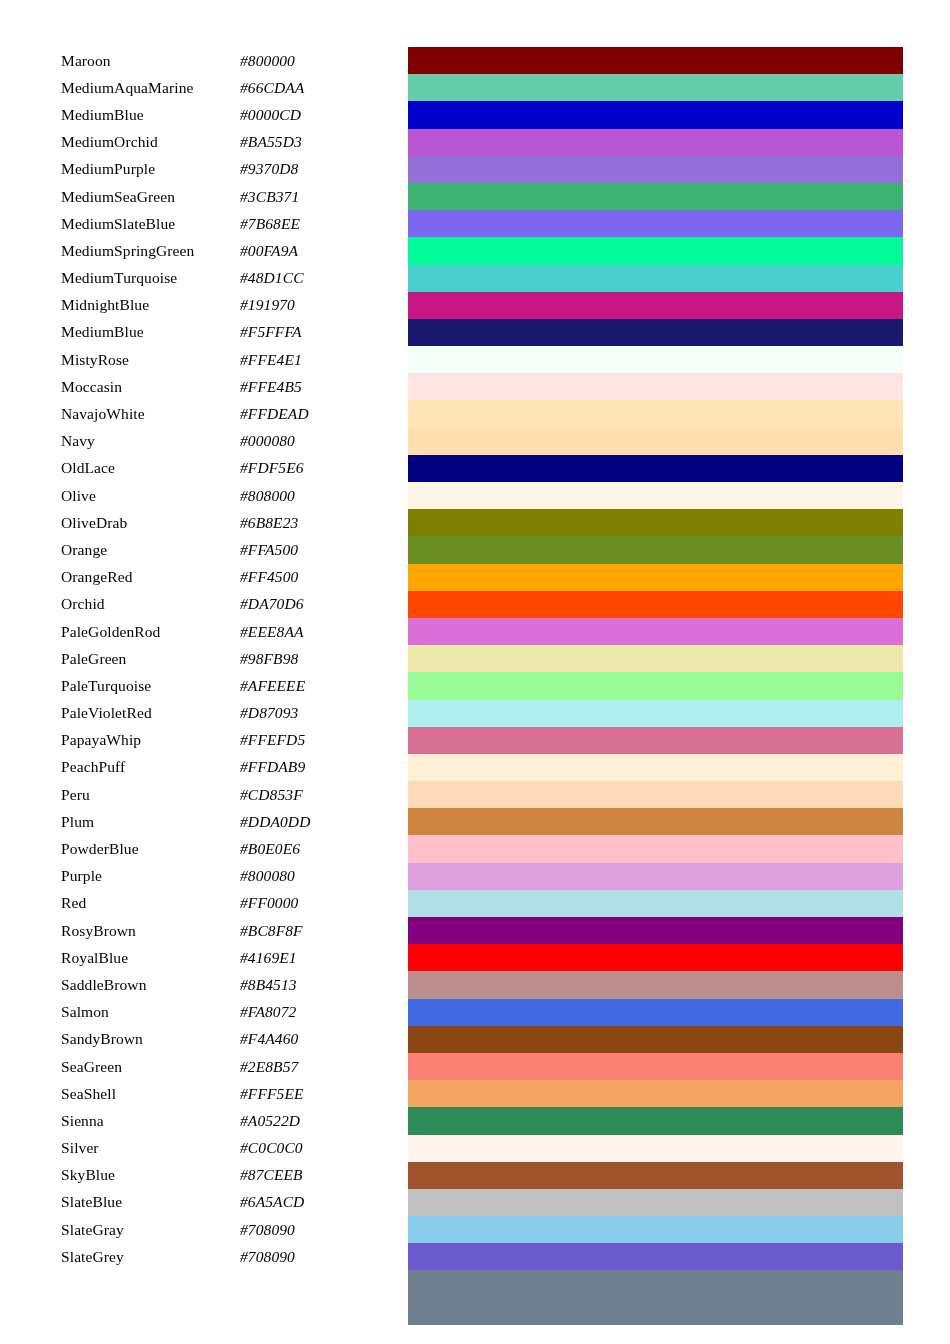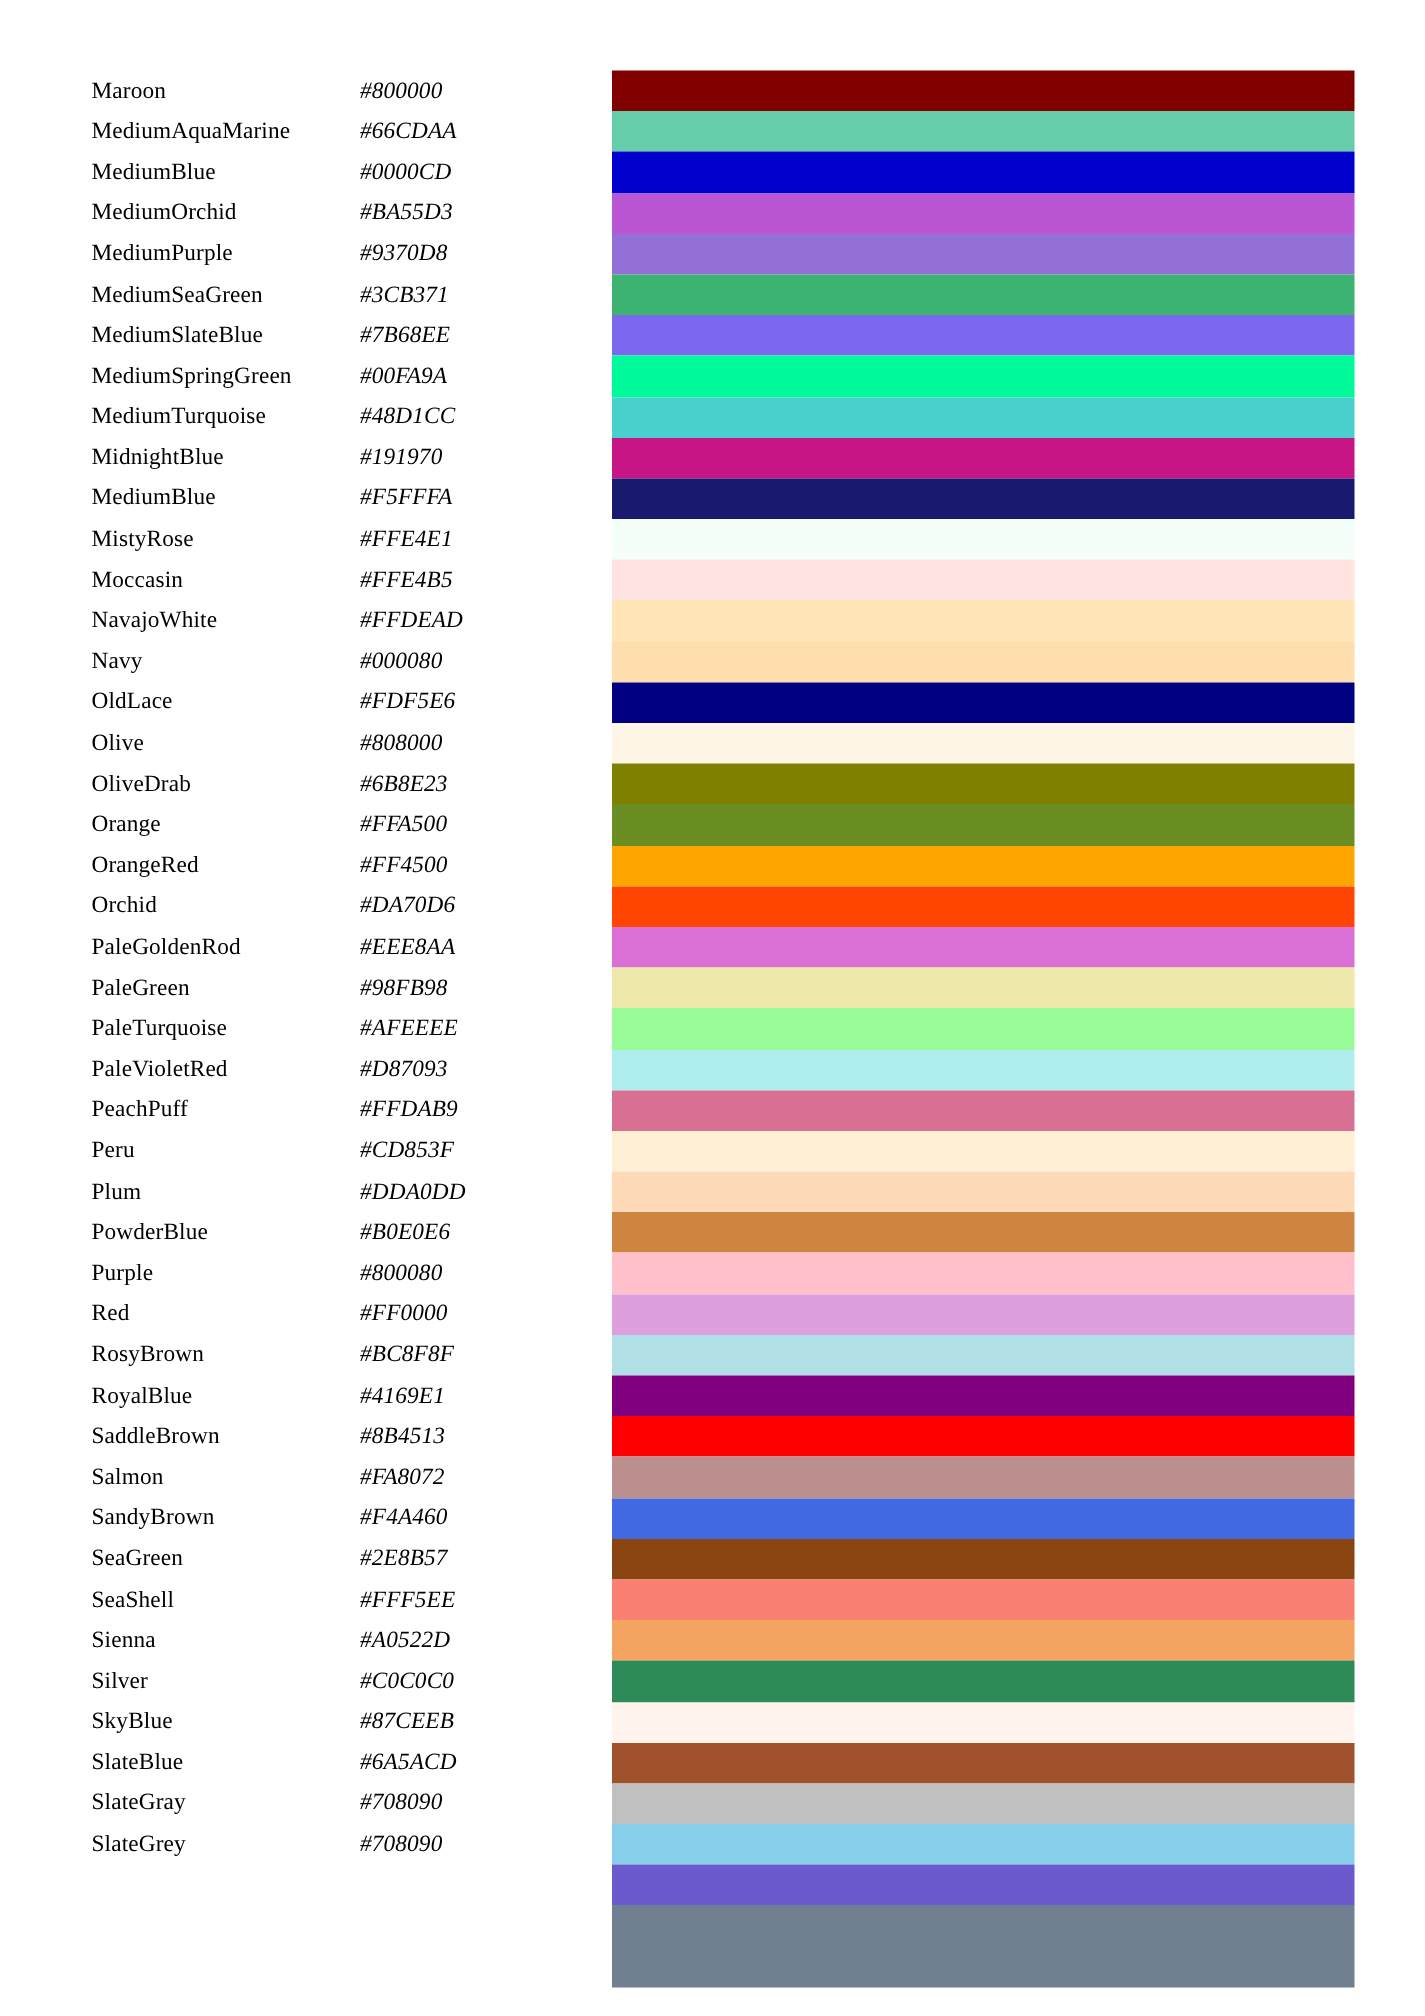--- a/index.html
+++ b/index.html
@@ -207,20 +207,24 @@
       </div>
       <div class="text-row">
         <span class="cell-name">PaleTurquoise</span>
         <span class="cell-hex">#AFEEEE</span>
       </div>
       <div class="text-row">
         <span class="cell-name">PaleVioletRed</span>
         <span class="cell-hex">#D87093</span>
       </div>
       <div class="text-row">
+        <span class="cell-name">PapayaWhip</span>
+        <span class="cell-hex">#FFEFD5</span>
+      </div>
+      <div class="text-row">
         <span class="cell-name">PeachPuff</span>
         <span class="cell-hex">#FFDAB9</span>
       </div>
       <div class="text-row">
         <span class="cell-name">Peru</span>
         <span class="cell-hex">#CD853F</span>
       </div>
       <div class="text-row">
         <span class="cell-name">Plum</span>
         <span class="cell-hex">#DDA0DD</span>

